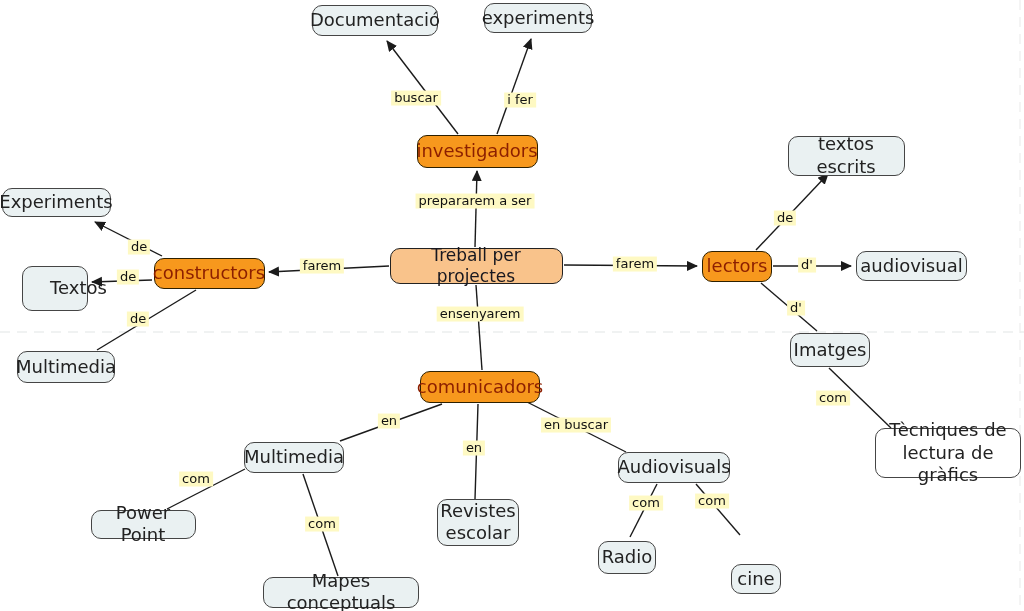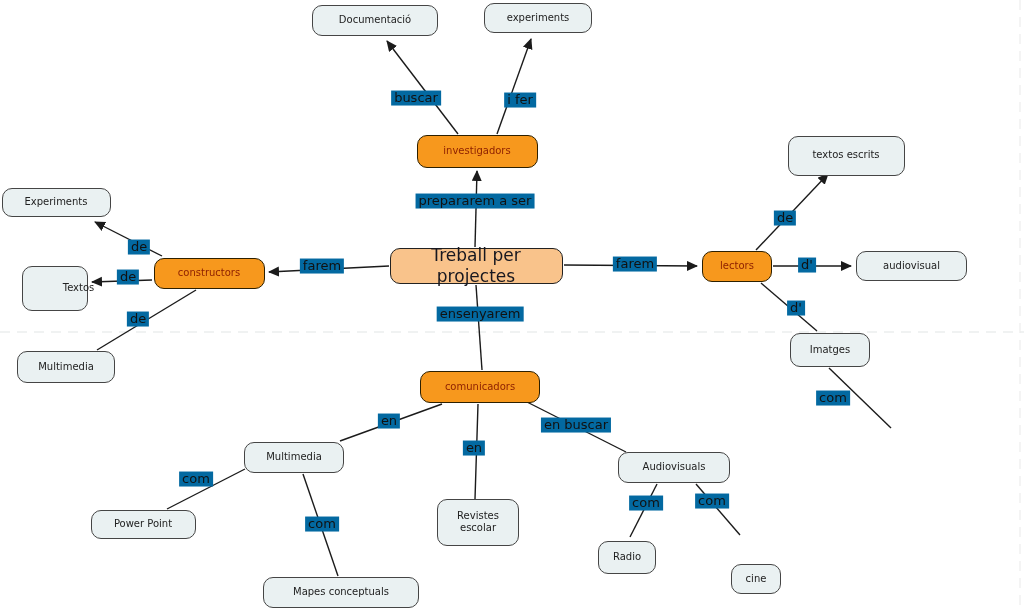--- a/index.html
+++ b/index.html
@@ -8,29 +8,29 @@
     font-family:"DejaVu Sans","Liberation Sans",sans-serif;
     overflow:hidden;
   }
   svg.edge-layer { position:absolute; left:0; top:0; width:1024px; height:611px; }
   .edge { stroke:var(--edge); stroke-width:1.4; fill:none; }
   .arrowhead-path { fill:var(--edge); }
   .boundary-h { stroke:var(--boundary); stroke-width:1.2; stroke-dasharray:10 7; }
   .boundary-v { stroke:var(--boundary_v); stroke-width:1.2; stroke-dasharray:10 7; }
   .edge-label {
     position:absolute; transform:translate(-50%,-50%);
-    background:#0369a1; padding:0 3px;
+    background:#fef9c3; padding:0 3px;
     font-size:13px; line-height:1.15; color:var(--label_text);
     white-space:nowrap;
   }
   .node {
     position:absolute; box-sizing:border-box;
     display:flex; align-items:center; justify-content:center;
     text-align:center; border-radius:10px;
-    font-size:10px; line-height:1.25;
+    font-size:18px; line-height:1.25;
     white-space:pre-line; cursor:default;
   }
   .node--concept { background:var(--concept_fill); border:1.6px solid var(--concept_border); color:var(--concept_text); }
   .node--topic   { background:var(--topic_fill);   border:1.8px solid var(--topic_border);   color:var(--topic_text); }
   .node--root    { background:var(--root_fill);    border:1.8px solid var(--root_border);    color:var(--root_text); font-size:17px; }
   .node--white   { background:var(--white_fill);   border:1.6px solid var(--concept_border); color:var(--concept_text); }
 </style>
 </head>
 <body>
 
@@ -90,20 +90,22 @@
     <div class="node node--topic" style="left: 702px; top: 250.5px; width: 70px; height: 31px;">lectors</div>
     <div class="node node--topic" style="left: 420px; top: 371px; width: 120px; height: 32px;">comunicadors</div>
     <div class="node node--concept" style="left: 312px; top: 4.5px; width: 126px; height: 31px;">Documentació</div>
     <div class="node node--concept" style="left: 484px; top: 3px; width: 108px; height: 30px;">experiments</div>
     <div class="node node--concept" style="left: 1.5px; top: 187.5px; width: 109px; height: 29px;">Experiments</div>
     <div class="node node--concept" style="left: 22px; top: 265.5px; width: 66px; height: 45px; padding-left: 47px;">Textos</div>
     <div class="node node--concept" style="left: 17px; top: 351px; width: 98px; height: 32px;">Multimedia</div>
     <div class="node node--concept" style="left: 787.5px; top: 135.5px; width: 117px; height: 40px;">textos escrits</div>
     <div class="node node--concept" style="left: 856px; top: 251px; width: 111px; height: 30px;">audiovisual</div>
     <div class="node node--concept" style="left: 790px; top: 333px; width: 80px; height: 34px;">Imatges</div>
+    <div class="node node--white" style="left: 875px; top: 428px; width: 146px; height: 50px;">Tècniques de
+lectura de gràfics</div>
     <div class="node node--concept" style="left: 244px; top: 441.5px; width: 100px; height: 31px;">Multimedia</div>
     <div class="node node--concept" style="left: 90.5px; top: 509.5px; width: 105px; height: 29px;">Power Point</div>
     <div class="node node--concept" style="left: 263px; top: 576.5px; width: 156px; height: 31px;">Mapes conceptuals</div>
     <div class="node node--concept" style="left: 437px; top: 498.5px; width: 82px; height: 47px;">Revistes
 escolar</div>
     <div class="node node--concept" style="left: 618px; top: 451.5px; width: 112px; height: 31px;">Audiovisuals</div>
     <div class="node node--concept" style="left: 598px; top: 540.5px; width: 58px; height: 33px;">Radio</div>
     <div class="node node--concept" style="left: 731px; top: 536px; width: 50px; height: 30px; margin-top: 28px;">cine</div>
   </div>
 

